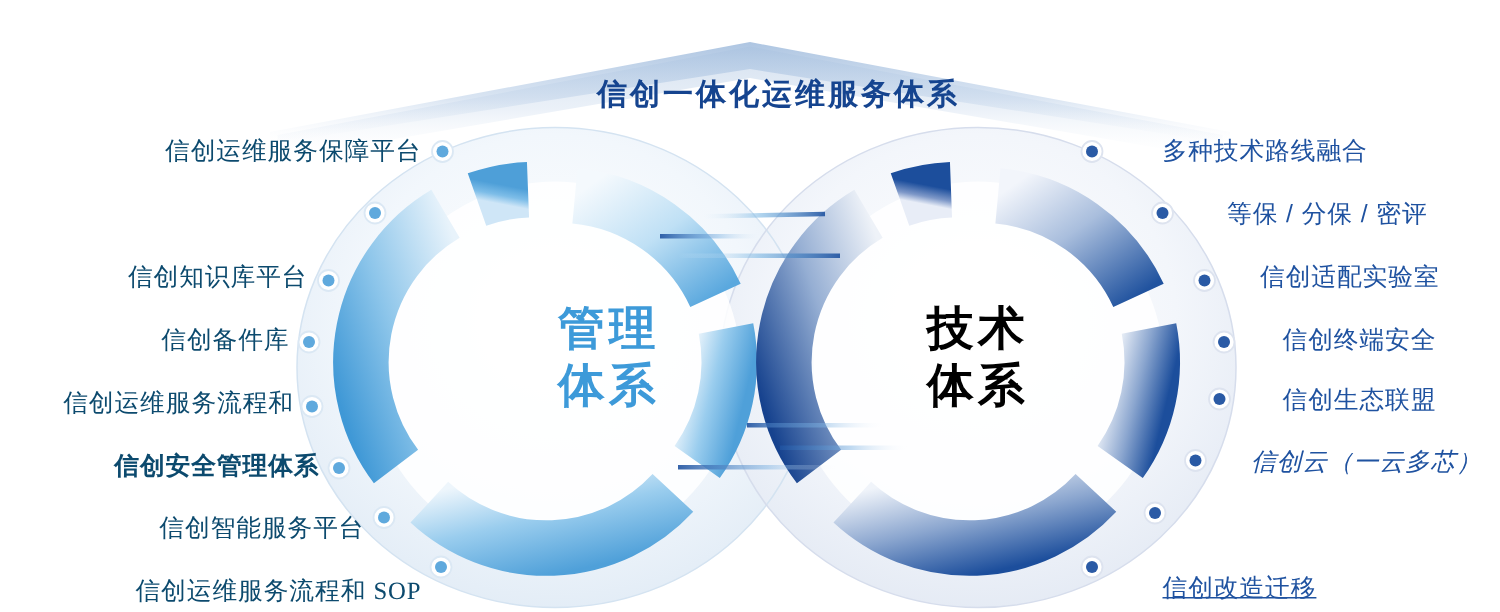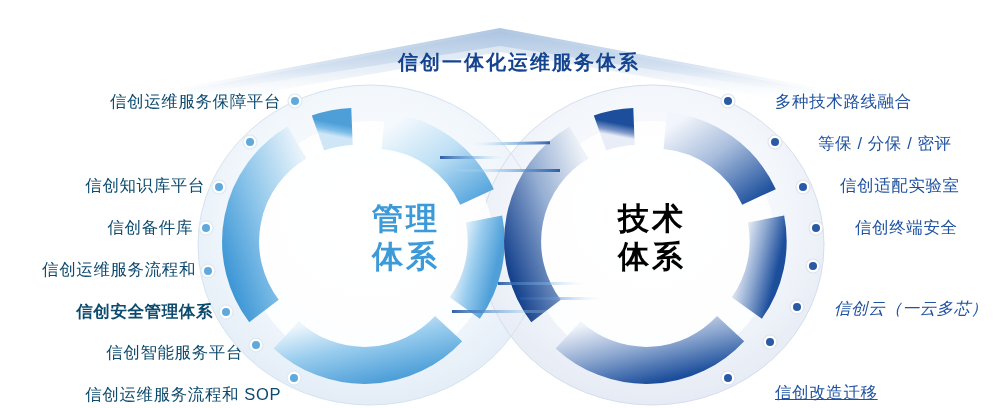--- a/index.html
+++ b/index.html
@@ -240,22 +240,23 @@
     <div>技术</div>
     <div>体系</div>
   </div>
 
   <div class="lbl lbl-l" style="right:719px;top:77px;">信创运维服务保障平台</div>
   <div class="lbl lbl-l" style="right:795px;top:161px;">信创知识库平台</div>
   <div class="lbl lbl-l" style="right:807px;top:203px;">信创备件库</div>
   <div class="lbl lbl-l" style="right:804px;top:245px;">信创运维服务流程和</div>
   <div class="lbl lbl-l" style="right:787px;top:287px;font-weight:bold;">信创安全管理体系</div>
   <div class="lbl lbl-l" style="right:757px;top:328px;">信创智能服务平台</div>
-  <div class="lbl lbl-l" style="right:719px;top:370px;">信创运维服务流程和 SOP</div>
+  <div class="lbl lbl-l" style="right:719px;top:370px;font-family:Liberation Serif, serif;">信创运维服务流程和 SOP</div>
 
   <div class="lbl lbl-r" style="left:775px;top:77px;">多种技术路线融合</div>
   <div class="lbl lbl-r" style="left:818px;top:119px;">等保 / 分保 / 密评</div>
   <div class="lbl lbl-r" style="left:840px;top:161px;">信创适配实验室</div>
   <div class="lbl lbl-r" style="left:855px;top:203px;">信创终端安全</div>
+  <div class="lbl lbl-r" style="left:855px;top:243px;">信创生态联盟</div>
   <div class="lbl lbl-r" style="left:834px;top:284px;font-style:italic;">信创云（一云多芯）</div>
   <div class="lbl lbl-r" style="left:775px;top:368px;text-decoration:underline;">信创改造迁移</div>
 
 </div>
 
 </body></html>

